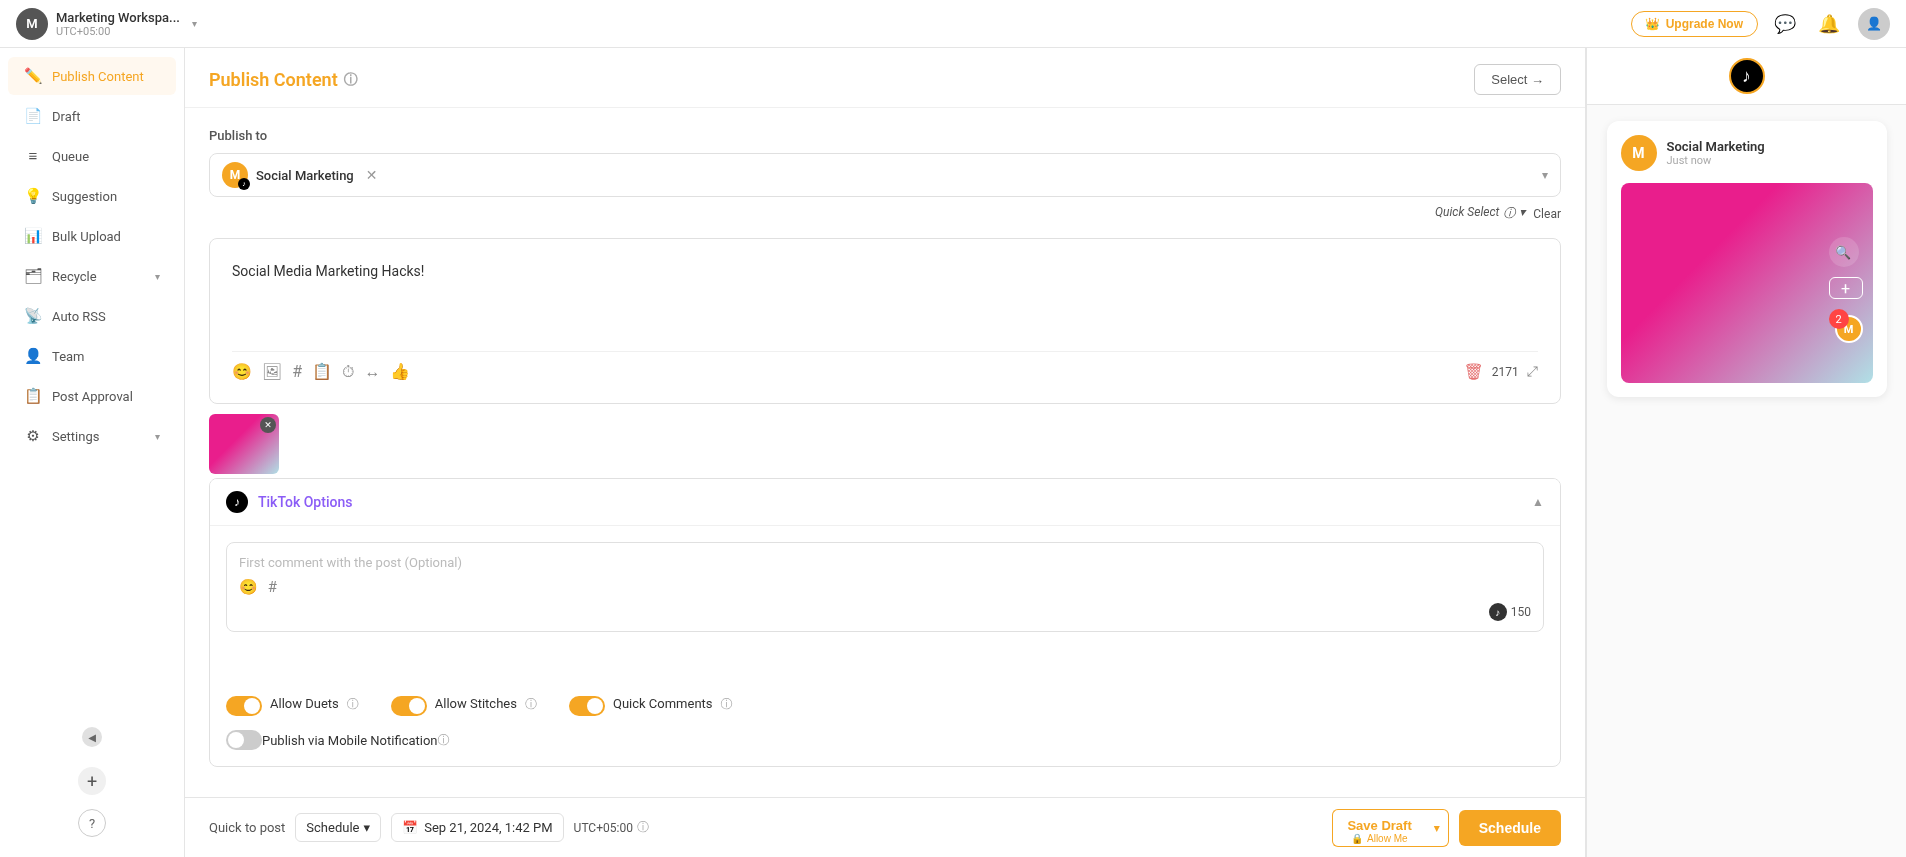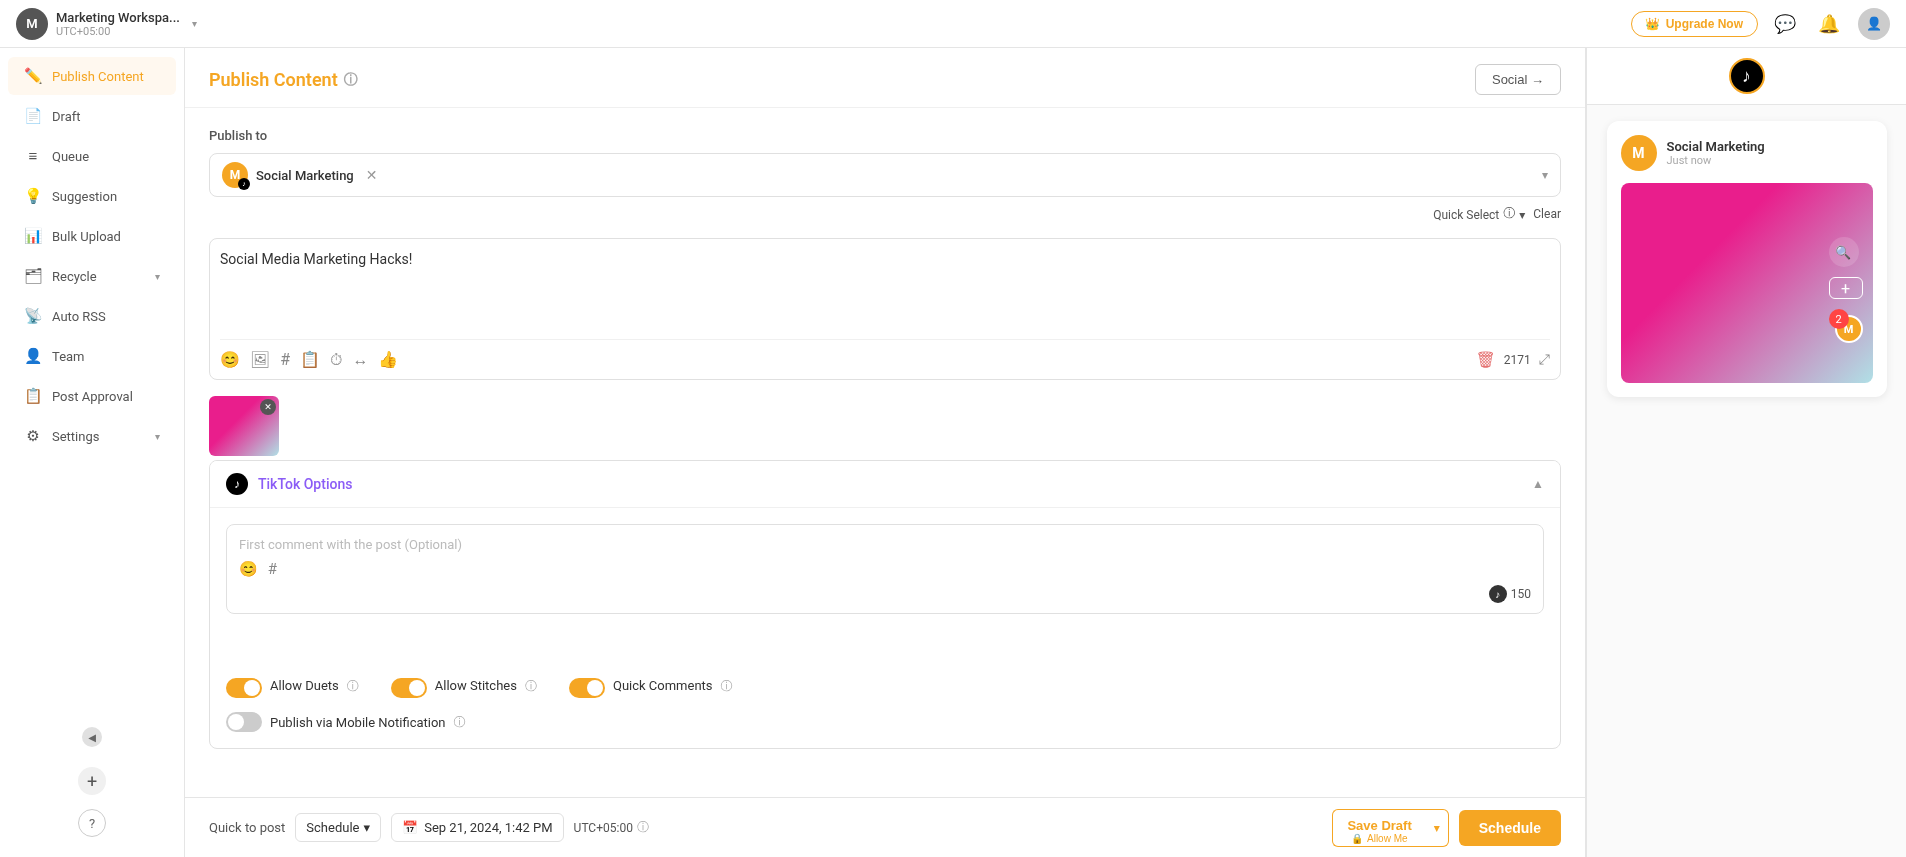--- a/index.html
+++ b/index.html
@@ -44,25 +44,25 @@
     
     .section-label { font-size: 13px; color: #555; margin-bottom: 10px; font-weight: 500; }
     .account-selector { border: 1.5px solid #e0e0e0; border-radius: 8px; padding: 8px 12px; display: flex; align-items: center; justify-content: space-between; cursor: pointer; margin-bottom: 8px; }
     .account-chip { display: flex; align-items: center; gap: 8px; }
     .account-avatar { width: 26px; height: 26px; border-radius: 50%; background: #f5a623; display: flex; align-items: center; justify-content: center; color: #fff; font-size: 12px; font-weight: 700; position: relative; }
     .account-avatar .platform-badge { position: absolute; bottom: -2px; right: -2px; width: 12px; height: 12px; background: #000; border-radius: 50%; display: flex; align-items: center; justify-content: center; font-size: 7px; color: #fff; }
     .account-name { font-size: 13px; font-weight: 500; color: #333; }
     .chip-close { color: #999; font-size: 14px; cursor: pointer; margin-left: 4px; }
     .account-chevron { color: #999; font-size: 12px; }
     .quick-select-row { display: flex; align-items: center; justify-content: flex-end; gap: 8px; margin-bottom: 16px; font-size: 12px; color: #555; }
-    .quick-select-row .qs-label { display: flex; align-items: flex-end; gap: 4px; cursor: pointer; }
+    .quick-select-row .qs-label { display: flex; align-items: flex-start; gap: 4px; cursor: pointer; font-style: italic; }
     .quick-select-row .clear-btn { color: #555; cursor: pointer; }
 
     
-    .caption-box { border: 1.5px solid #e0e0e0; border-radius: 8px; padding: 10px; margin-bottom: 16px; }
+    .caption-box { border: 1.5px solid #e0e0e0; border-radius: 8px; padding: 22px; margin-bottom: 10px; }
     .caption-text { font-size: 14px; color: #333; line-height: 1.5; min-height: 80px; outline: none; }
     .caption-toolbar { display: flex; align-items: center; gap: 10px; margin-top: 10px; padding-top: 10px; border-top: 1px solid #f0f0f0; }
     .caption-toolbar-icon { color: #888; font-size: 16px; cursor: pointer; }
     .caption-toolbar-right { margin-left: auto; display: flex; align-items: center; gap: 8px; color: #888; font-size: 13px; }
     .char-count { color: #555; font-size: 12px; }
     .trash-icon { color: #e57373; font-size: 16px; cursor: pointer; }
     .expand-icon { color: #888; font-size: 14px; cursor: pointer; }
 
     
     .media-row { display: flex; gap: 10px; margin-bottom: 4px; }
@@ -88,21 +88,21 @@
     
     .toggles-row { display: flex; align-items: center; gap: 32px; margin-top: 16px; flex-wrap: wrap; }
     .toggle-item { display: flex; gap: 8px; margin-top: 48px; }
     .toggle-switch { width: 36px; height: 20px; border-radius: 10px; background: #f5a623; position: relative; cursor: pointer; flex-shrink: 0; display: inline-flex; align-items: center; padding: 2px; transition: background 0.2s; }
     .toggle-knob { width: 16px; height: 16px; border-radius: 50%; background: #fff; position: absolute; left: 2px; transition: left 0.2s; }
     .toggle-switch.on .toggle-knob { left: 18px; }
     .toggle-label { font-size: 13px; color: #333; }
     .toggle-help { color: #aaa; font-size: 12px; cursor: pointer; }
 
     
-    .notification-row { display: flex; align-items: center; gap: 8px; margin-top: 14px; }
+    .notification-row { display: flex; align-items: center; gap: 0; margin-top: 14px; }
     .toggle-switch-gray { width: 36px; height: 20px; border-radius: 10px; background: #ccc; position: relative; cursor: pointer; display: inline-flex; align-items: center; padding: 2px; }
     .toggle-knob-gray { width: 16px; height: 16px; border-radius: 50%; background: #fff; position: absolute; left: 2px; }
 
     
     .bottom-bar { height: 60px; background: #fff; border-top: 1px solid #e5e5e5; display: flex; align-items: center; padding: 0 24px; flex-shrink: 0; }
     .when-to-post { display: flex; align-items: center; gap: 10px; }
     .wtp-label { font-size: 13px; color: #555; }
     .schedule-dropdown { display: flex; align-items: center; gap: 4px; border: 1.5px solid #e0e0e0; border-radius: 6px; padding: 6px 10px; background: #fff; cursor: pointer; font-size: 13px; color: #333; }
     .date-selector { display: flex; align-items: center; gap: 6px; border: 1.5px solid #e0e0e0; border-radius: 6px; padding: 6px 10px; background: #fff; cursor: pointer; font-size: 13px; color: #333; }
     .tz-badge { font-size: 12px; color: #555; display: flex; align-items: center; gap: 4px; }
@@ -220,21 +220,21 @@
 
   <div class="content-area">
 
     <div class="main-panel">
       <div class="main-panel-header">
         <div class="main-panel-title">
           <span>Publish Content</span>
           <span class="help-icon">ⓘ</span>
         </div>
         <button class="preview-btn">
-          <span>Social →</span>
+          <span>Select →</span>
         </button>
       </div>
 
       <div class="main-panel-body">
 
         <div class="section-label">Publish to</div>
         <div class="account-selector">
           <div class="account-chip">
             <div class="account-avatar">
               M

